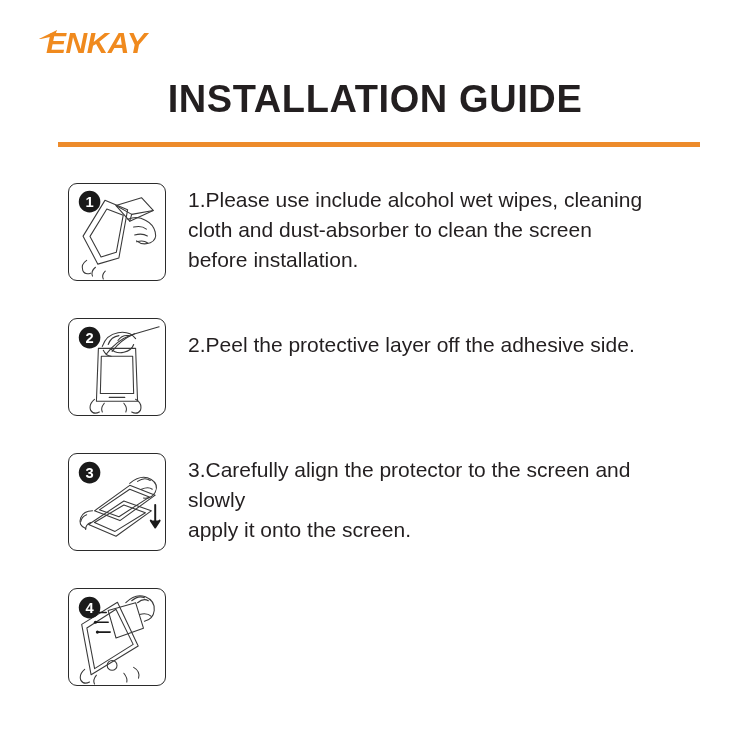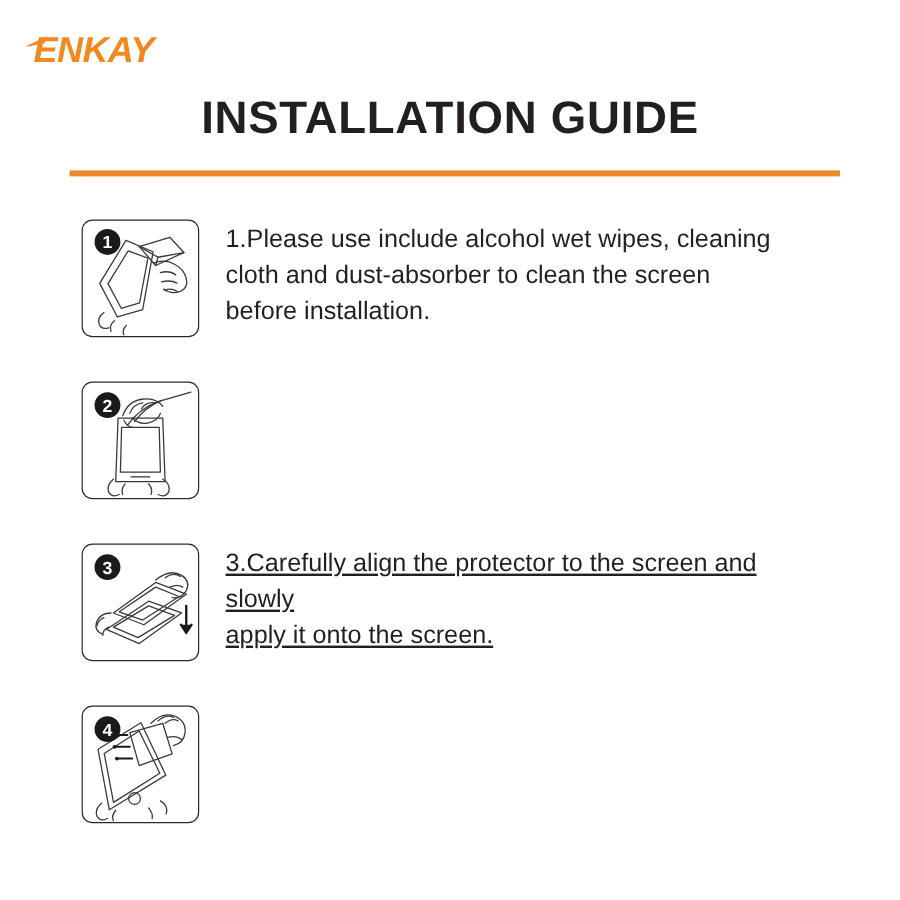--- a/index.html
+++ b/index.html
@@ -13,21 +13,21 @@
     height: 750px;
     font-family: "Liberation Sans", sans-serif;
     color: #231f20;
     position: relative;
     overflow: hidden;
   }
 
   
   .brand {
     position: absolute;
-    left: 28px;
+    left: 46px;
     top: 26px;
     height: 34px;
     display: flex;
     align-items: center;
   }
   .brand-mark {
     position: relative;
     display: inline-block;
   }
   .brand-text {
@@ -111,21 +111,21 @@
     position: absolute;
     left: 188px;
     width: 500px;
     font-size: 21px;
     line-height: 1.42;
     color: #231f20;
     white-space: pre-line;
   }
   .step-1 .step-text { top: 10px; }
   .step-2 .step-text { top: 20px; }
-  .step-3 .step-text { top: 10px; text-decoration: underline; }
+  .step-3 .step-text { top: 10px; }
   .step-4 .step-text { top: 10px; }
 </style>
 </head>
 <body>
 
 <div class="brand">
   <span class="brand-mark">
     <span class="brand-swoosh"></span>
     <span class="brand-text">ENKAY</span>
   </span>
@@ -186,20 +186,21 @@
           <path d="M34 28 q4 -12 16 -14 q12 -2 18 6"></path>
           <path d="M40 26 q3 -8 11 -9"></path>
           <path d="M50 22 q4 -6 11 -5"></path>
           <path d="M42 30 q6 6 14 4 q8 -2 10 -8"></path>
           <path d="M35 32 q3 6 8 6"></path>
         </g>
         <circle cx="21" cy="19" r="11" fill="#1a1a1a"></circle>
         <text class="badge-num" x="21" y="24.5" text-anchor="middle">2</text>
       </svg>
     </div>
+    <div class="step-text">2.Peel the protective layer off the adhesive side.</div>
   </div>
 
   <div class="step step-3">
     <div class="step-figure">
       <svg viewBox="0 0 98 98" xmlns="http://www.w3.org/2000/svg">
         <g fill="none" stroke="#3a3a3a" stroke-width="1.1" stroke-linejoin="round" stroke-linecap="round">
 
           <path d="M20 72 L56 48 L84 58 L48 84 Z"></path>
           <path d="M26 70 L56 52 L78 60 L47 79 Z"></path>
 

